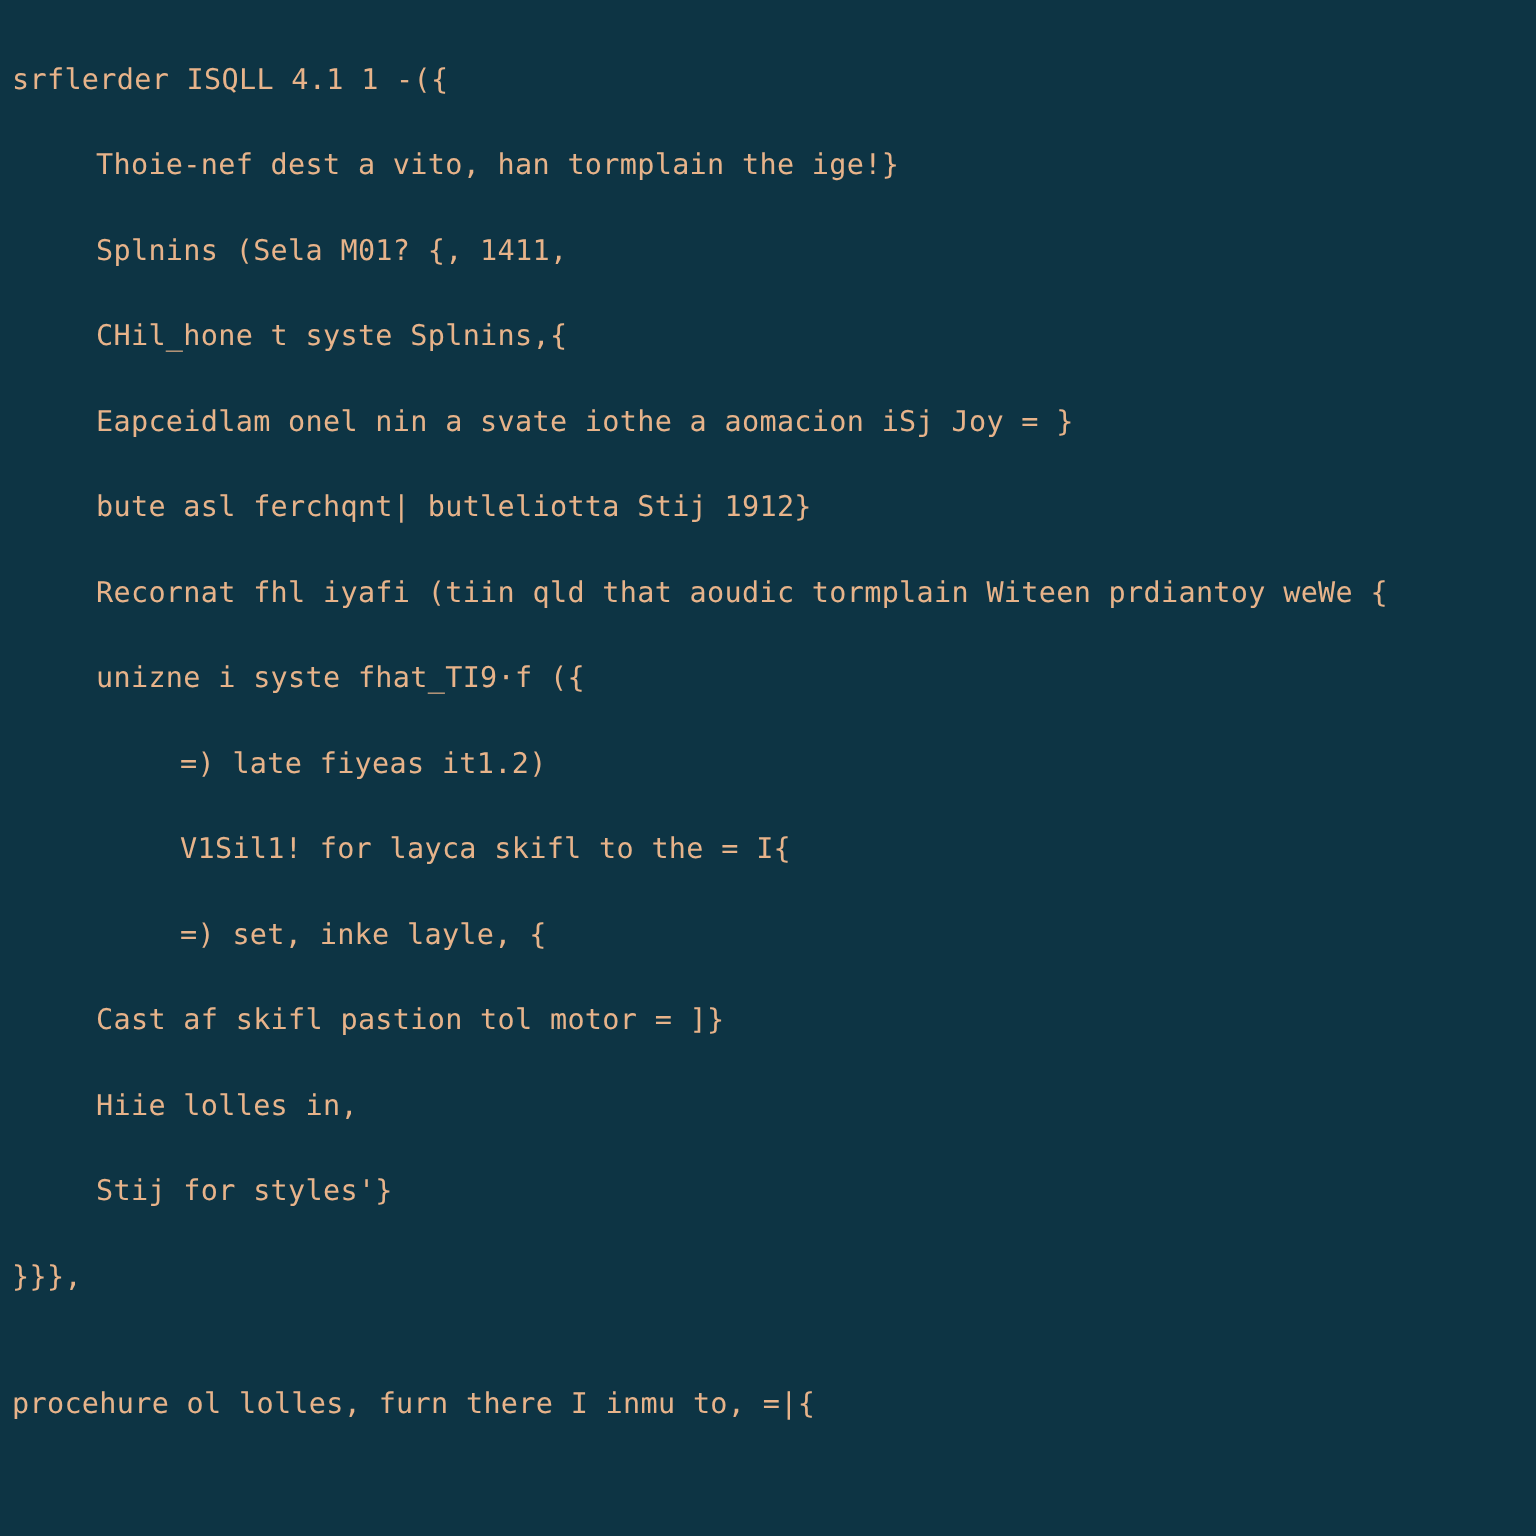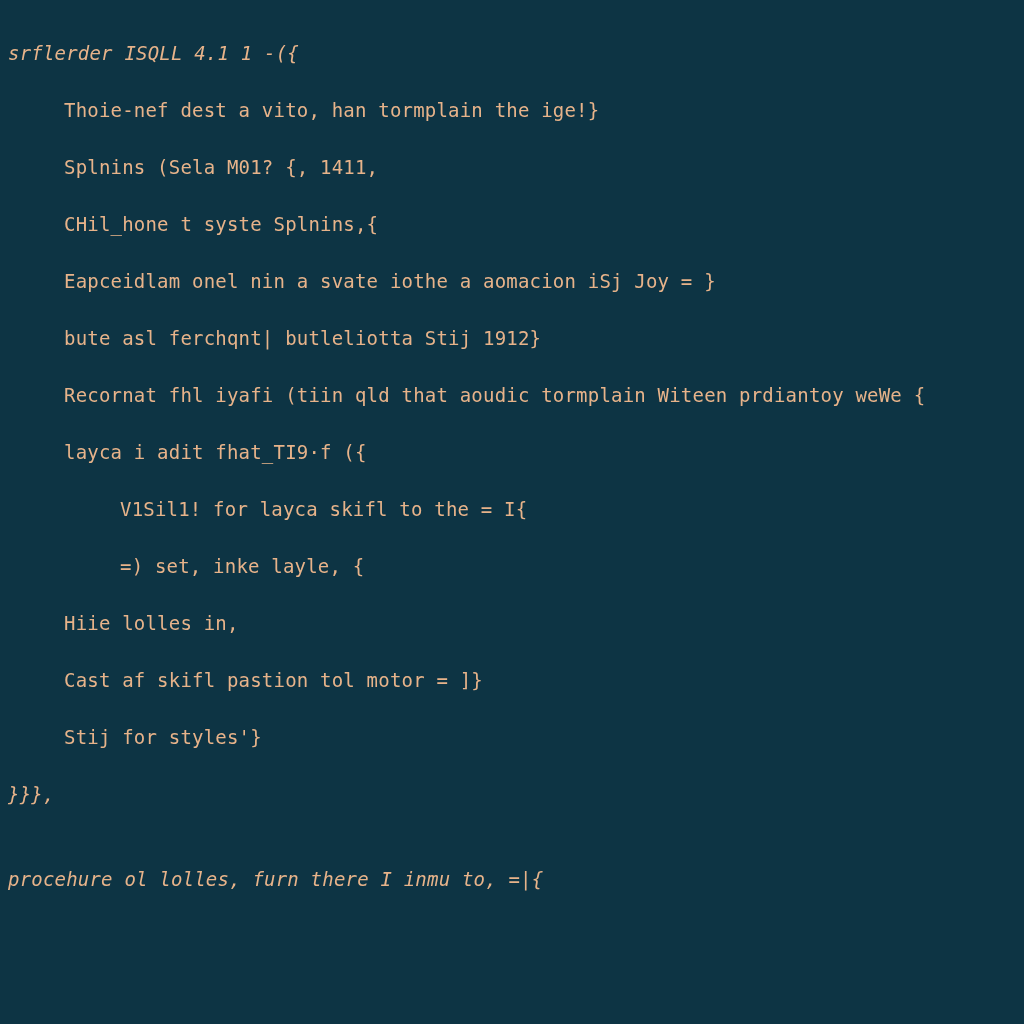--- a/index.html
+++ b/index.html
@@ -15,39 +15,40 @@
     color: #e7b38a;
     font-weight: 500;
     letter-spacing: 0.2px;
   }
   .editor {
     padding: 10px 8px 0 8px;
     white-space: pre;
   }
   .ind1 { padding-left: 56px; }
   .ind2 { padding-left: 112px; }
-  .ind0 { padding-left: 0; font-style: italic; }
+  .ind0 { padding-left: 0; }
   .line { display: block; }
 </style>
 </head>
 <body>
 
 <div class="editor">
 <span class="line ind0">srflerder ISQLL 4.1 1 -({</span>
 <span class="line ind1">Thoie-nef dest a vito, han tormplain the ige!}</span>
 <span class="line ind1">Splnins (Sela M01? {, 1411,</span>
 <span class="line ind1">CHil_hone t syste Splnins,{</span>
 <span class="line ind1">Eapceidlam onel nin a svate iothe a aomacion iSj Joy = }</span>
 <span class="line ind1">bute asl ferchqnt| butleliotta Stij 1912}</span>
 <span class="line ind1">Recornat fhl iyafi (tiin qld that aoudic tormplain Witeen prdiantoy weWe {</span>
-<span class="line ind1">layca i adit fhat_TI9·f ({</span>
+<span class="line ind1">unizne i syste fhat_TI9·f ({</span>
+<span class="line ind2">=) late fiyeas it1.2)</span>
 <span class="line ind2">V1Sil1! for layca skifl to the = I{</span>
 <span class="line ind2">=) set, inke layle, {</span>
+<span class="line ind1">Cast af skifl pastion tol motor = ]}</span>
 <span class="line ind1">Hiie lolles in,</span>
-<span class="line ind1">Cast af skifl pastion tol motor = ]}</span>
 <span class="line ind1">Stij for styles'}</span>
 <span class="line ind0">}}},</span>
 <span class="line ind0"></span>
 <span class="line ind0">procehure ol lolles, furn there I inmu to, =|{</span>
 
 
 
 
 
 

